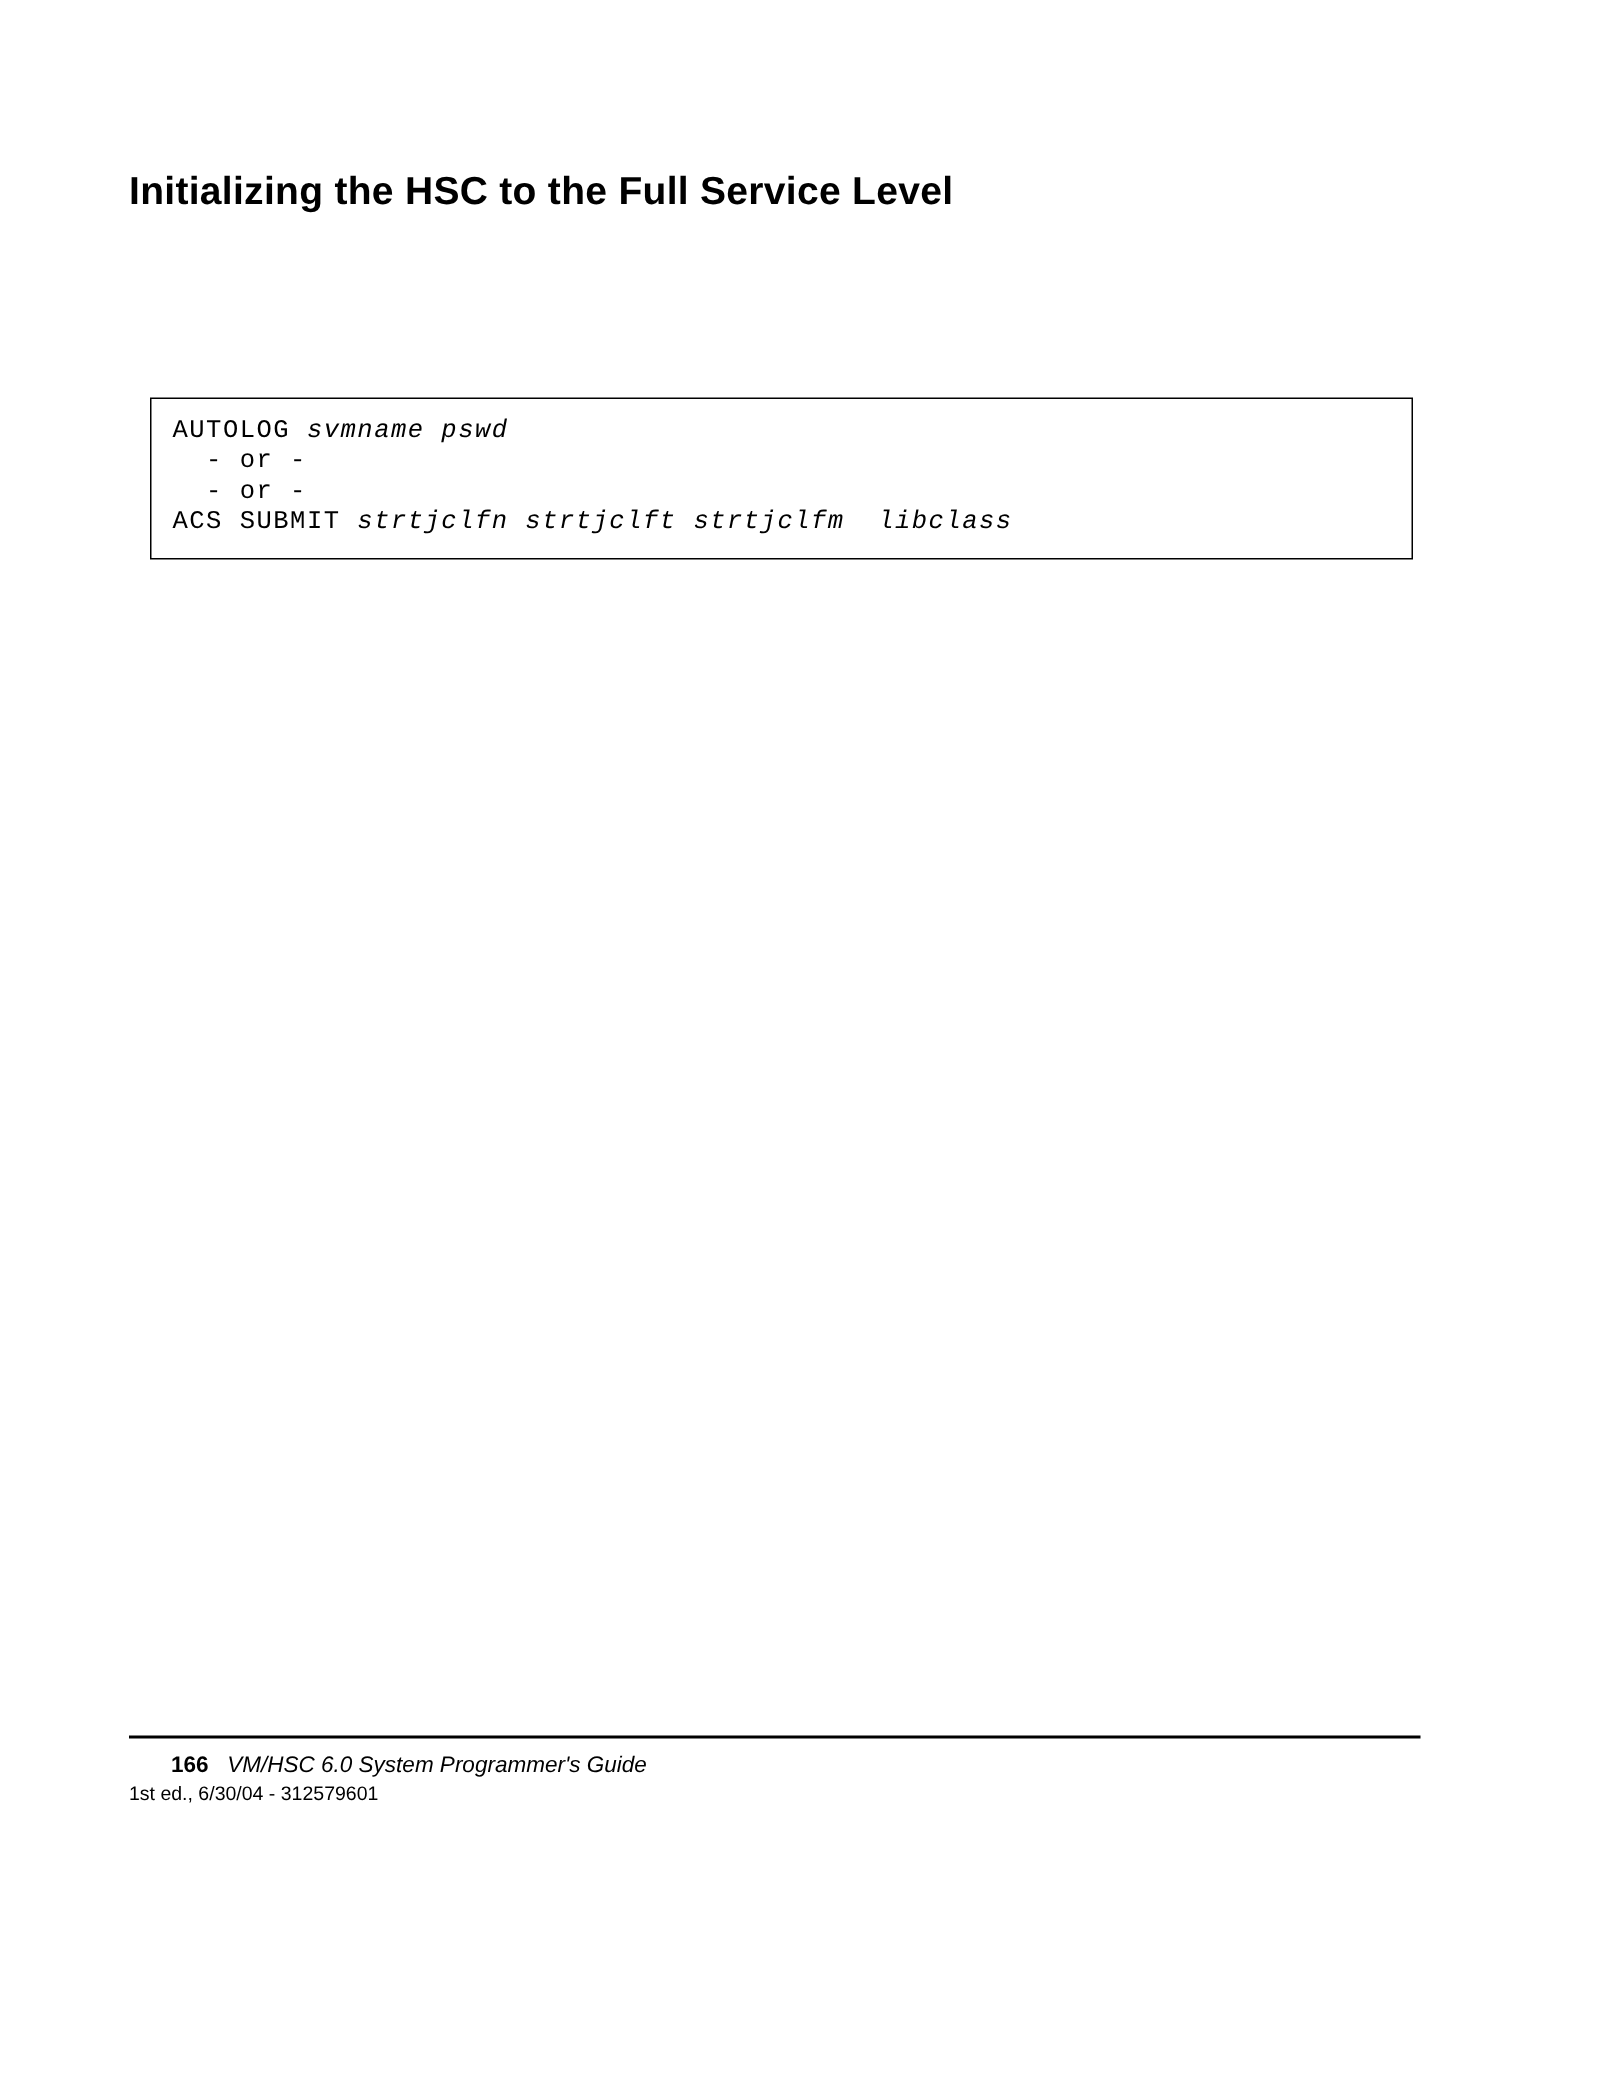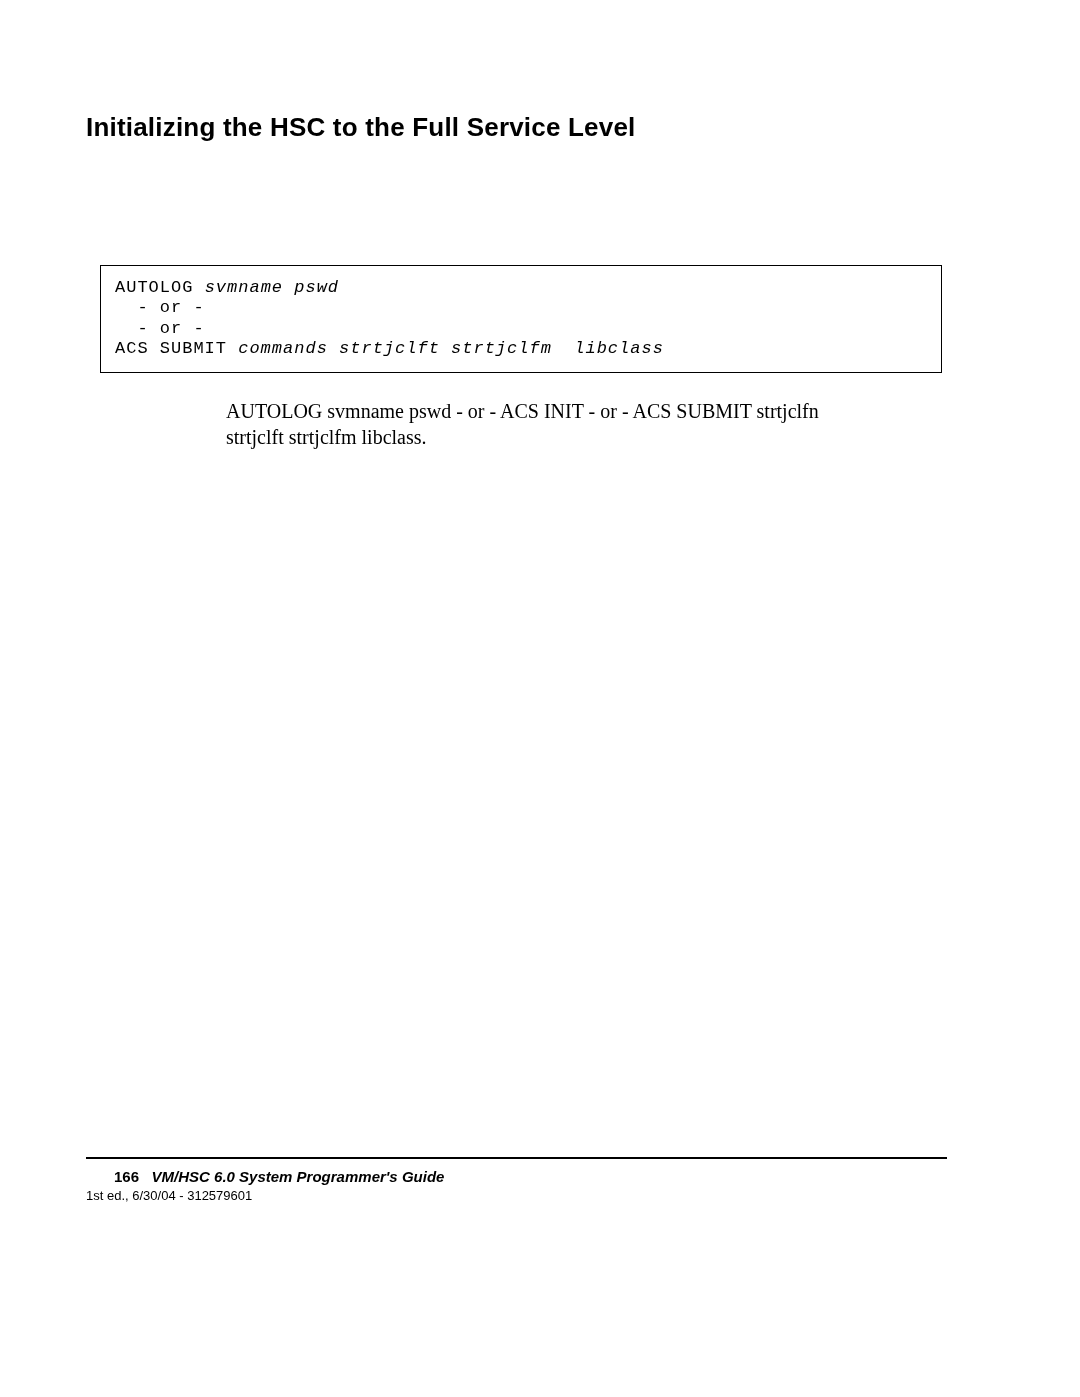--- a/index.html
+++ b/index.html
@@ -8,40 +8,39 @@
   .h1 { position: absolute; left: 86px; top: 112px; font-family: Arial, Helvetica, sans-serif; font-weight: bold; font-size: 26px; letter-spacing: 0.2px; }
   .intro { position: absolute; left: 226px; top: 152px; width: 620px; font-size: 20px; line-height: 1.28; }
   .h2 { position: absolute; left: 226px; top: 228px; font-family: Arial, Helvetica, sans-serif; font-weight: bold; font-size: 18.5px; }
   .codebox { position: absolute; left: 100px; top: 265px; width: 842px; border: 1px solid #000; padding: 12px 14px 12px 14px; }
   .codeline { font-family: "Courier New", Courier, monospace; font-size: 17px; line-height: 1.2; white-space: pre; letter-spacing: 1px; }
   .codeline .it { font-style: italic; }
   .body2 { position: absolute; left: 226px; top: 399px; width: 620px; font-size: 20px; line-height: 1.28; }
   .rule { position: absolute; left: 86px; top: 1157px; width: 861px; height: 0; border-top: 2px solid #000; }
   .footer-bold { position: absolute; left: 86px; top: 1168px; font-family: Arial, Helvetica, sans-serif; font-size: 15px; }
   .footer-bold .pg { font-weight: bold; margin-left: 28px; }
-  .footer-bold .title { font-weight: bold; font-style: italic; text-align: center; }
+  .footer-bold .title { font-weight: normal; font-style: italic; text-align: center; }
   .footer-sub { position: absolute; left: 86px; top: 1188px; font-family: Arial, Helvetica, sans-serif; font-size: 13px; }
 </style>
 </head>
 <body>
 
 <div class="page">
 
   <div class="h1">Initializing the HSC to the Full Service Level</div>
 
 
 
   <div class="codebox">
     <div class="codeline"><span>AUTOLOG </span><span class="it">svmname pswd</span></div>
     <div class="codeline">  - or -</div>
     <div class="codeline">  - or -</div>
-    <div class="codeline"><span>ACS SUBMIT </span><span class="it">commands strtjclft strtjclfm  libclass</span></div>
+    <div class="codeline"><span>ACS SUBMIT </span><span class="it">strtjclfn strtjclft strtjclfm  libclass</span></div>
   </div>
 
-  <div class="body2">AUTOLOG svmname pswd - or - ACS INIT - or - ACS SUBMIT strtjclfn strtjclft strtjclfm libclass.</div>
 
   <div class="rule"></div>
 
   <div class="footer-bold">
     <span class="pg">166</span><span>&nbsp;&nbsp;&nbsp;</span><span class="title">VM/HSC 6.0 System Programmer's Guide</span>
   </div>
   <div class="footer-sub">1st ed., 6/30/04 - 312579601</div>
 
 </div>
 

